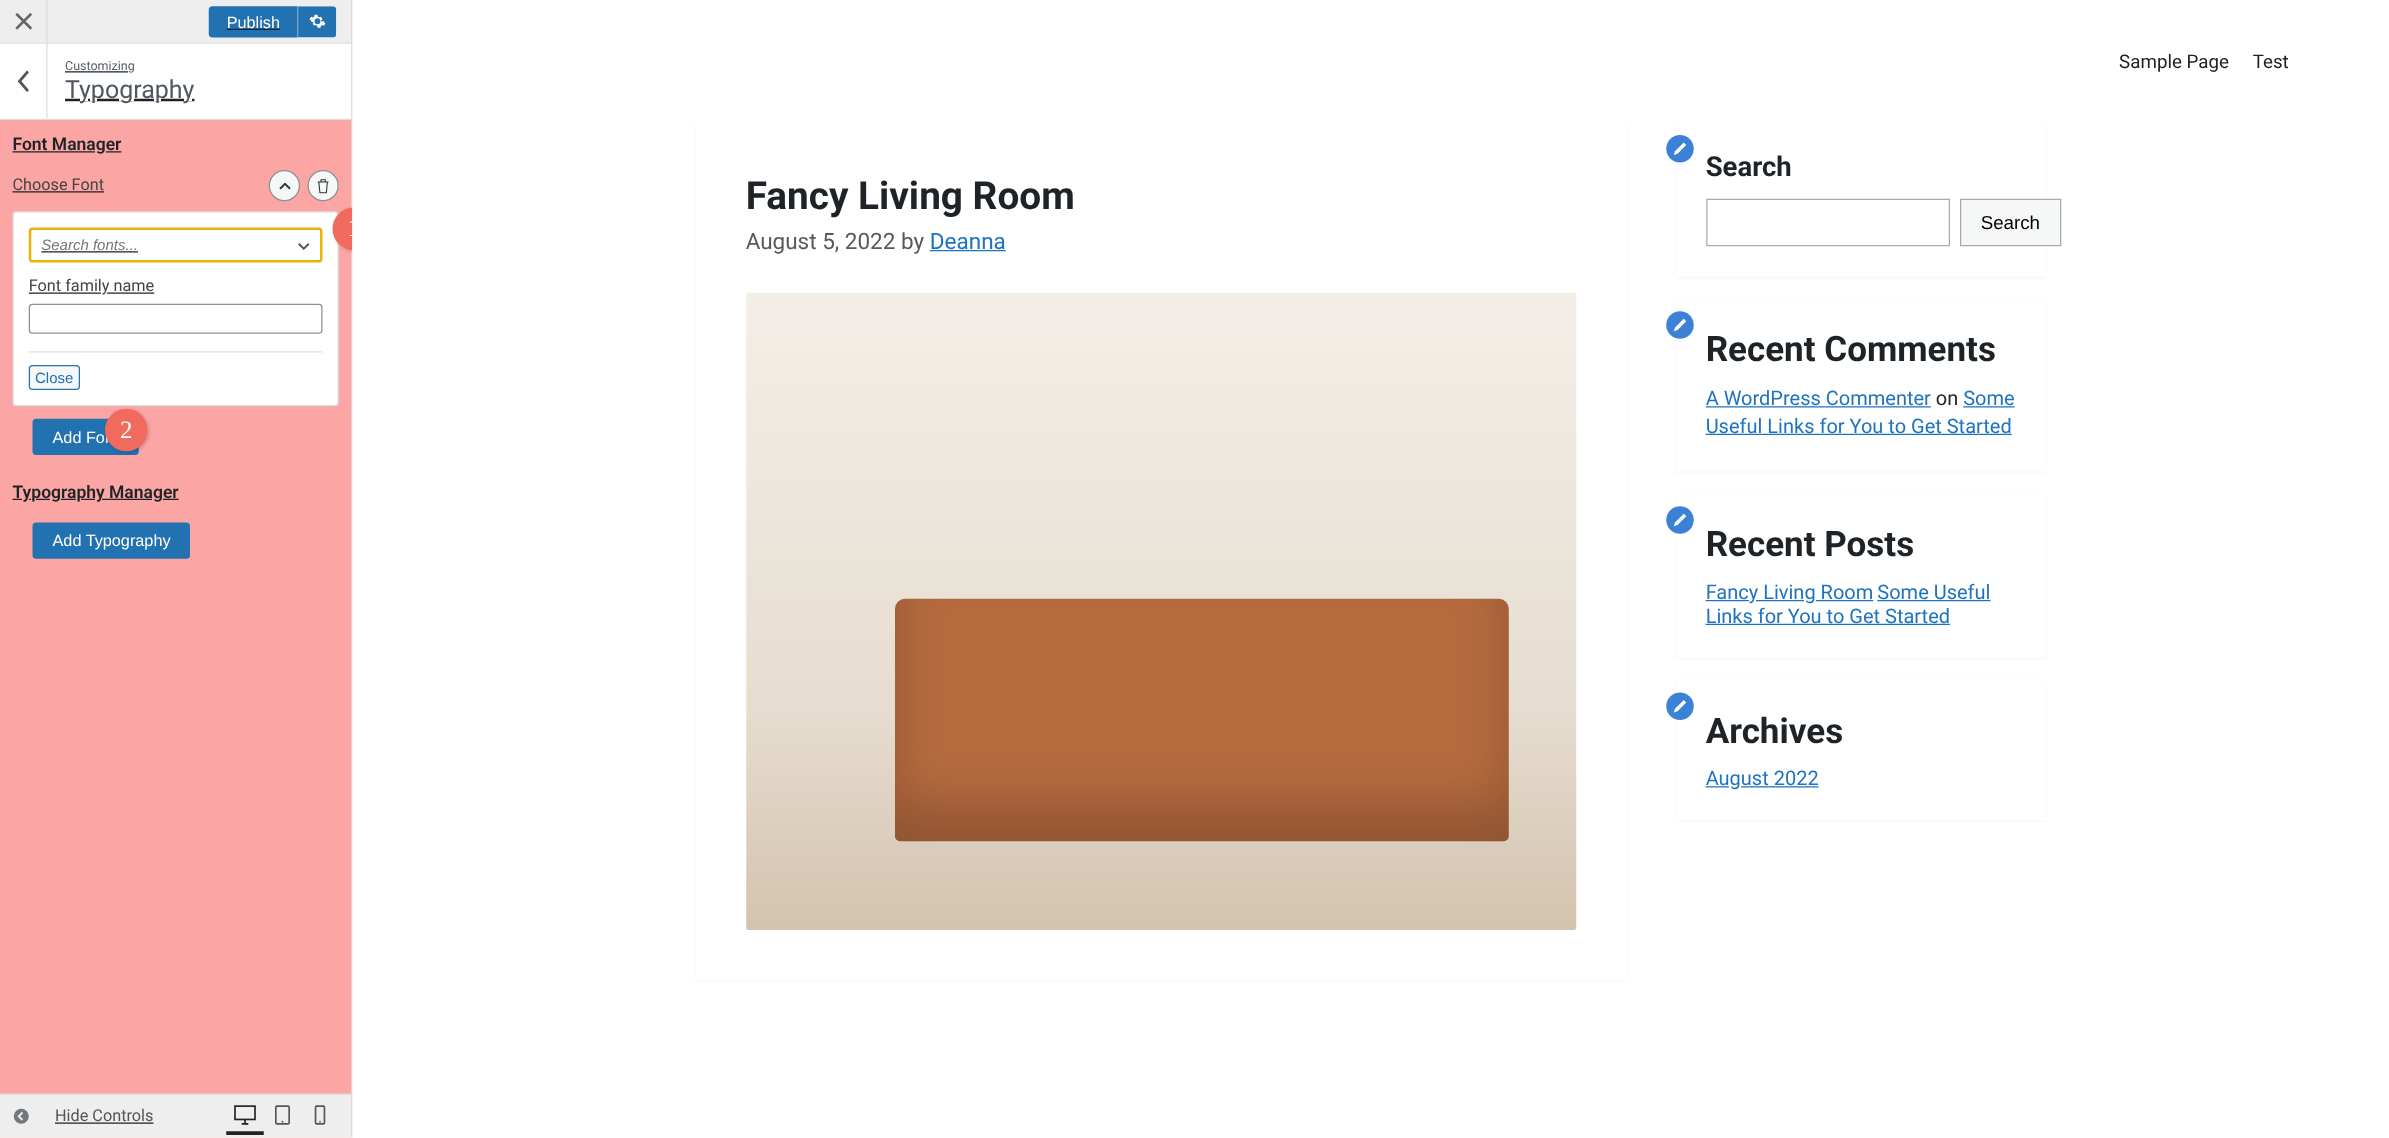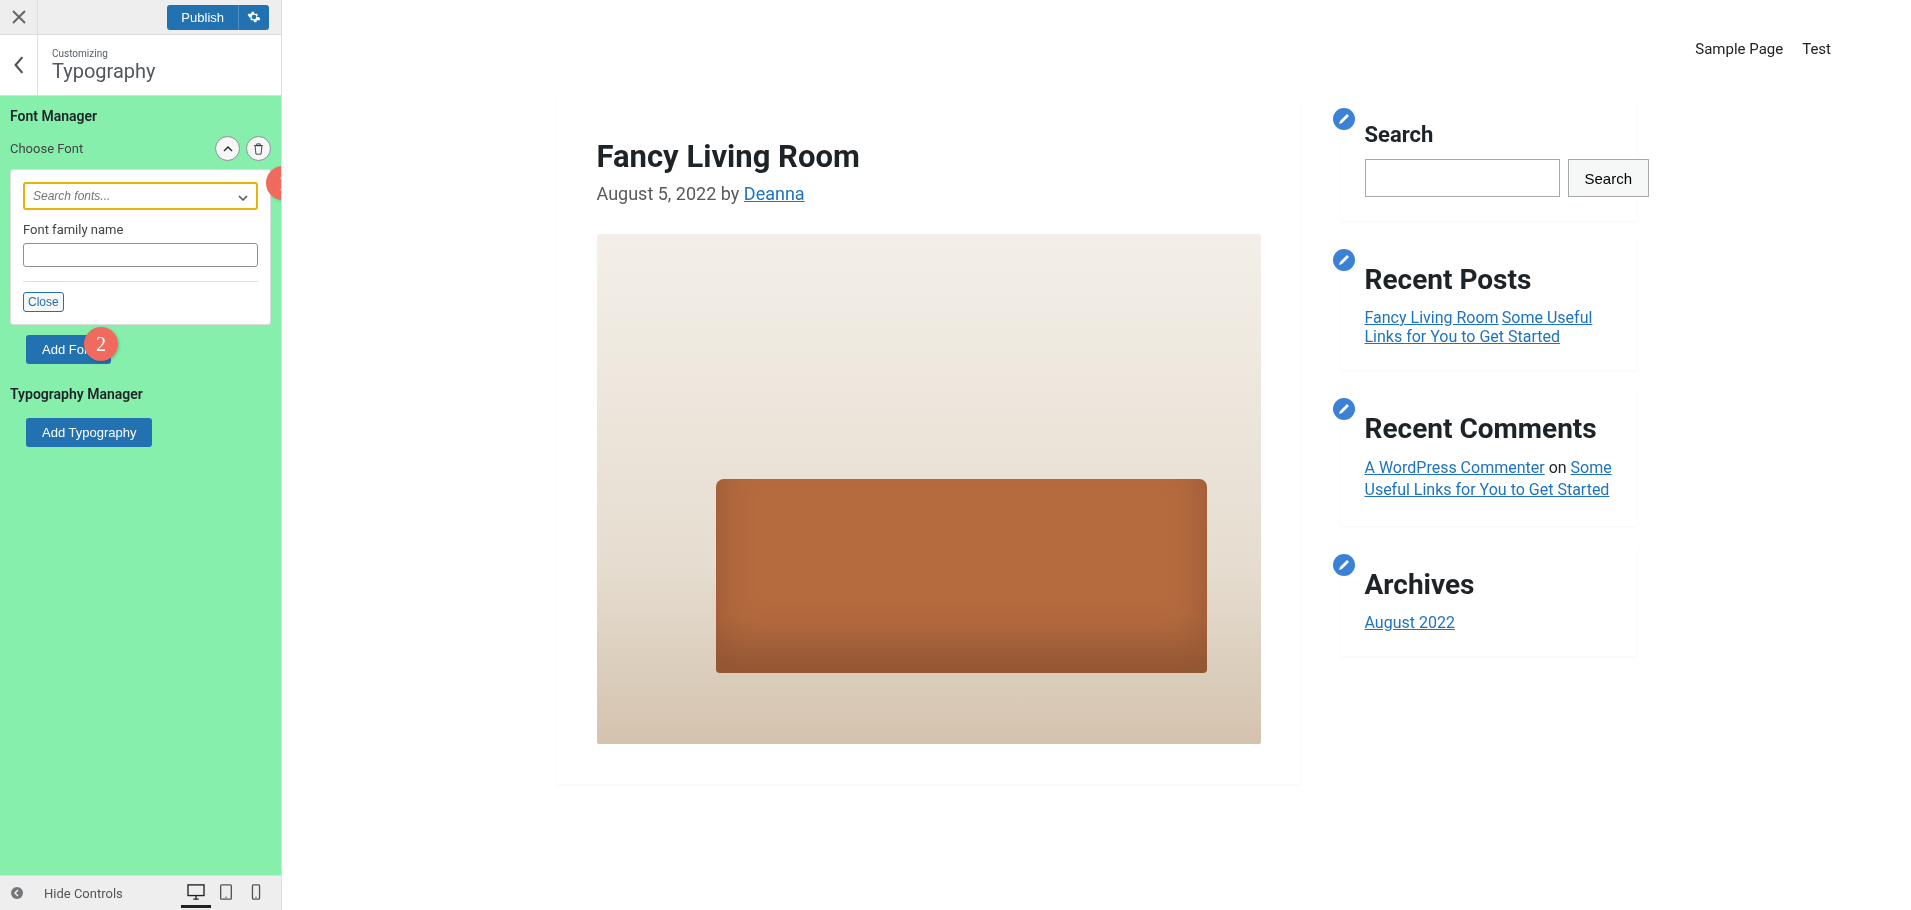--- a/index.html
+++ b/index.html
@@ -1,21 +1,21 @@
 <!DOCTYPE html>
 <html><head>
 <meta charset="utf-8">
 <style>
 * { box-sizing: border-box; margin: 0; padding: 0; }
 body { font-family: -apple-system, BlinkMacSystemFont, "Segoe UI", Roboto, sans-serif; font-size: 13px; color: #1d2327; overflow: hidden; }
 
 .app { display: flex; height: 910px; width: 1911px; }
 
 
-.sidebar { width: 282px; background: #86efac; display: flex; flex-direction: column; border-right: 1px solid #ddd; }
+.sidebar { width: 282px; background: #fca5a5; display: flex; flex-direction: column; border-right: 1px solid #ddd; text-decoration: underline; }
 .sidebar-top { display: flex; align-items: center; background: #eee; border-bottom: 1px solid #ddd; }
 .close-btn { width: 38px; height: 34px; display: flex; align-items: center; justify-content: center; border-right: 1px solid #ddd; cursor: pointer; color: #666; }
 .top-spacer { flex: 1; }
 .publish-group { display: flex; margin-right: 12px; }
 .publish-btn { background: #2271b1; color: #fff; border: none; padding: 0 14px; height: 25px; border-radius: 3px 0 0 3px; font-size: 13px; cursor: pointer; }
 .publish-gear { background: #2271b1; color: #fff; border: none; border-left: 1px solid rgba(255,255,255,0.2); padding: 0 8px; height: 25px; border-radius: 0 3px 3px 0; cursor: pointer; display: flex; align-items: center; }
 
 .sidebar-header { display: flex; align-items: center; background: #fff; border-bottom: 1px solid #ddd; min-height: 60px; }
 .back-btn { width: 38px; height: 60px; display: flex; align-items: center; justify-content: center; border-right: 1px solid #ddd; cursor: pointer; color: #555; font-size: 20px; }
 .header-text { padding: 10px 14px; }
@@ -222,43 +222,43 @@
               <button>Search</button>
             </div>
           </div>
 
           <div class="widget">
             <div class="edit-pin">
               <svg width="12" height="12" viewBox="0 0 12 12">
                   <path d="M1 11l1-3 7-7 2 2-7 7-3 1z" fill="currentColor"></path>
                 </svg>
             </div>
+            <h2 class="big">Recent Comments</h2>
+            <div class="comment-line">
+              <a href="#">A WordPress Commenter</a><span> on </span><a href="#">Some Useful Links for You to Get Started</a>
+            </div>
+          </div>
+
+          <div class="widget">
+            <div class="edit-pin">
+              <svg width="12" height="12" viewBox="0 0 12 12">
+                  <path d="M1 11l1-3 7-7 2 2-7 7-3 1z" fill="currentColor"></path>
+                </svg>
+            </div>
             <h2 class="big">Recent Posts</h2>
             <a href="#" class="list-link">Fancy Living Room</a>
             <a href="#" class="list-link">Some Useful Links for You to Get Started</a>
           </div>
 
           <div class="widget">
             <div class="edit-pin">
               <svg width="12" height="12" viewBox="0 0 12 12">
                   <path d="M1 11l1-3 7-7 2 2-7 7-3 1z" fill="currentColor"></path>
                 </svg>
             </div>
-            <h2 class="big">Recent Comments</h2>
-            <div class="comment-line">
-              <a href="#">A WordPress Commenter</a><span> on </span><a href="#">Some Useful Links for You to Get Started</a>
-            </div>
-          </div>
-
-          <div class="widget">
-            <div class="edit-pin">
-              <svg width="12" height="12" viewBox="0 0 12 12">
-                  <path d="M1 11l1-3 7-7 2 2-7 7-3 1z" fill="currentColor"></path>
-                </svg>
-            </div>
             <h2 class="big">Archives</h2>
             <a href="#" class="list-link">August 2022</a>
           </div>
         </div>
       </div>
     </div>
   </div>
 </div>
 
 </body></html>

